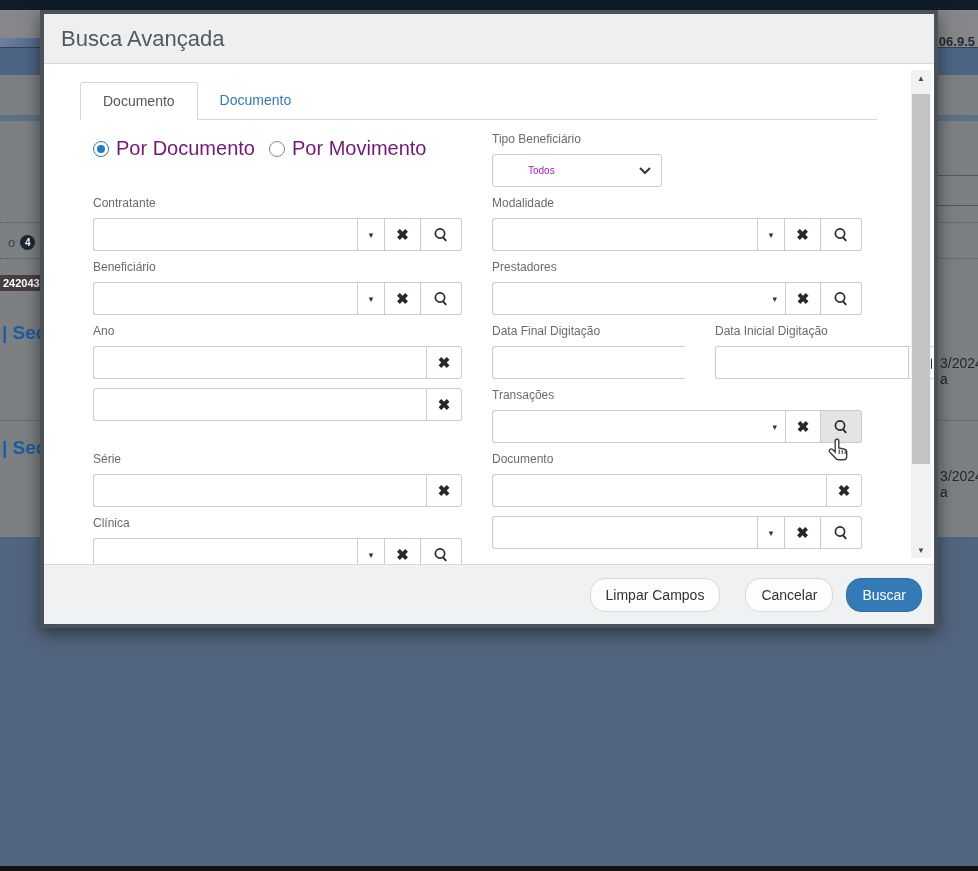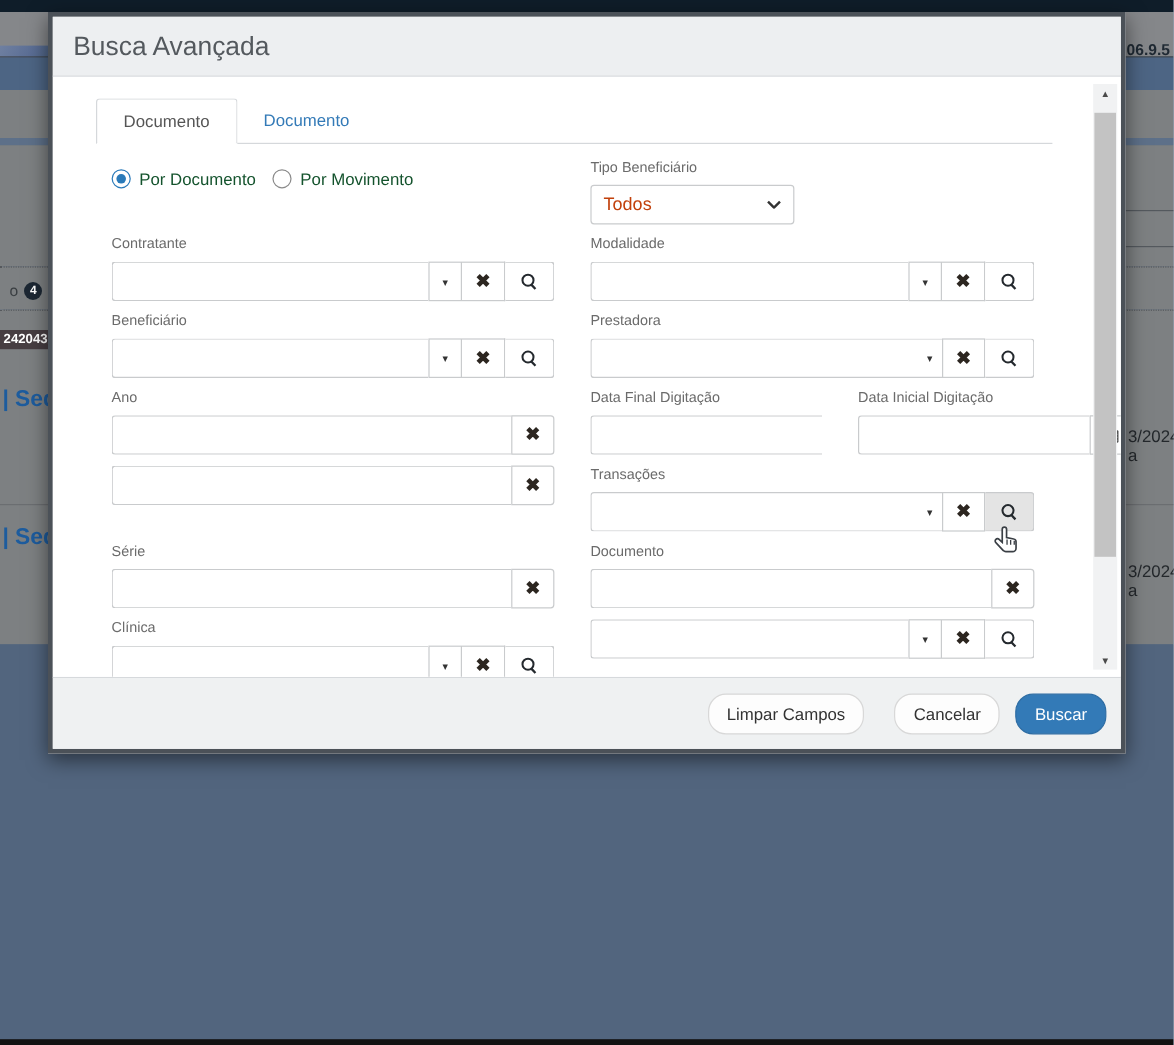--- a/index.html
+++ b/index.html
@@ -70,26 +70,26 @@
   .seg + .seg { border-left:none; }
   .seg-dd { width:28px; font-size:9px; color:#333; }
   .seg-x { width:36px; }
   .seg-q { width:41px; }
   .seg-cal { width:36px; }
   .seg-last { border-radius:0 3px 3px 0; }
   .seg-hover { background:#e4e4e4; }
   .x-glyph { font-size:15px; color:#2c2620; font-weight:bold; line-height:1; }
   .sel { width:170px; height:33px; border:1px solid #c9cbcd; border-radius:3px; background:#fff;
          display:flex; align-items:center; justify-content:space-between; padding:0 10px; cursor:pointer; }
-  .sel-text { font-size:15px; color:#c2410c; }
+  .sel-text { font-size:10px; color:#a21caf;margin-left:25px; }
 
   
   .radio-row { height:33px; display:flex; align-items:center; gap:14px; }
   .radio-opt { display:flex; align-items:center; gap:7px; cursor:pointer; }
-  .radio-opt span.lbl { font-size:14px; color:#14532d; }
+  .radio-opt span.lbl { font-size:20px; color:#701a75; }
   .rdot { width:16px; height:16px; border-radius:50%; background:#fff; position:relative; }
   .rdot.on { border:1px solid #2a7ab9; }
   .rdot.on::after { content:""; position:absolute; left:3px; top:3px; width:8px; height:8px;
                     border-radius:50%; background:#2a7ab9; }
   .rdot.off { border:1px solid #8a8a8a; }
 
   
   .sbar { position:absolute; right:3px; top:6px; width:20px; height:488px; background:#f1f2f3; }
   .sbtn { position:absolute; left:0; width:20px; height:16px; display:flex; align-items:center;
           justify-content:center; font-size:8px; color:#4a4a4a; cursor:pointer; }
@@ -229,21 +229,21 @@
               </button>
             <button class="seg seg-q seg-last">
                 <svg width="16" height="16" viewBox="0 0 16 16">
                   <circle cx="7" cy="6.5" r="4.6" fill="none" stroke="#24292e" stroke-width="1.7"></circle>
                   <line x1="9.8" y1="10.2" x2="13.2" y2="13.8" stroke="#24292e" stroke-width="1.9"></line>
                 </svg>
               </button>
           </div>
         </div>
         <div class="col-r">
-          <div class="flabel">Prestadora</div>
+          <div class="flabel">Prestadores</div>
           <div class="g">
             <span class="txtwrap">
                 <input class="txt" style="">
                 <span class="caret-in">▾</span>
               </span>
             <button class="seg seg-x">
                 <span class="x-glyph">✖</span>
               </button>
             <button class="seg seg-q seg-last">
                 <svg width="16" height="16" viewBox="0 0 16 16">

